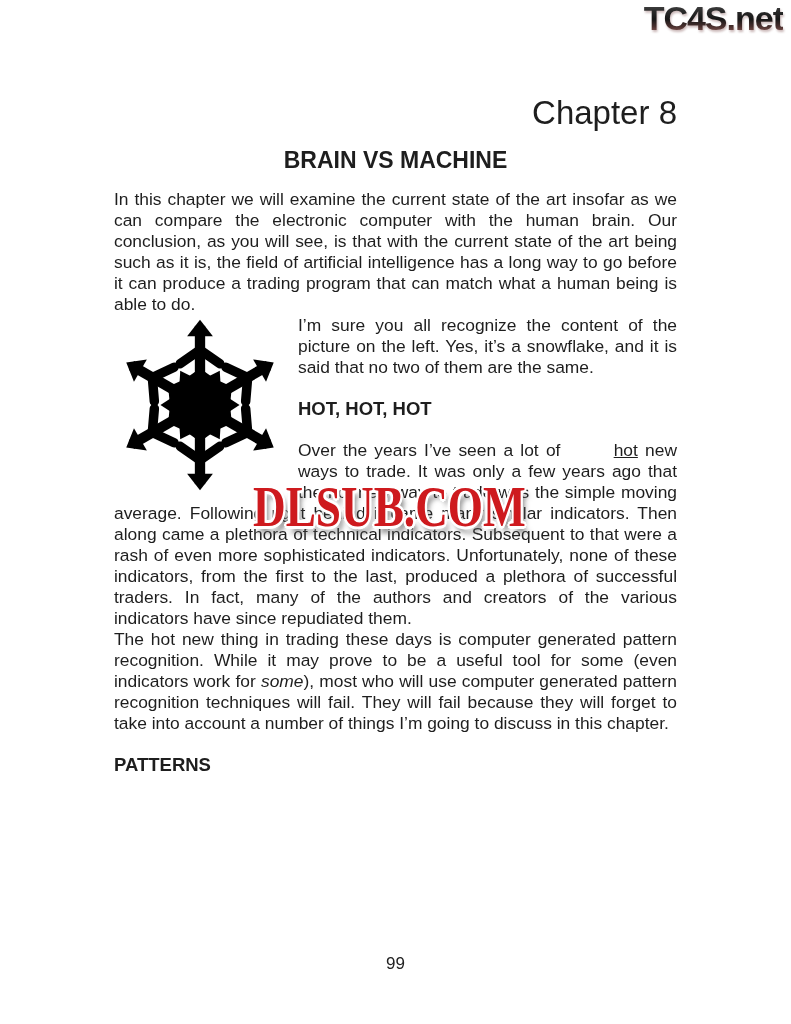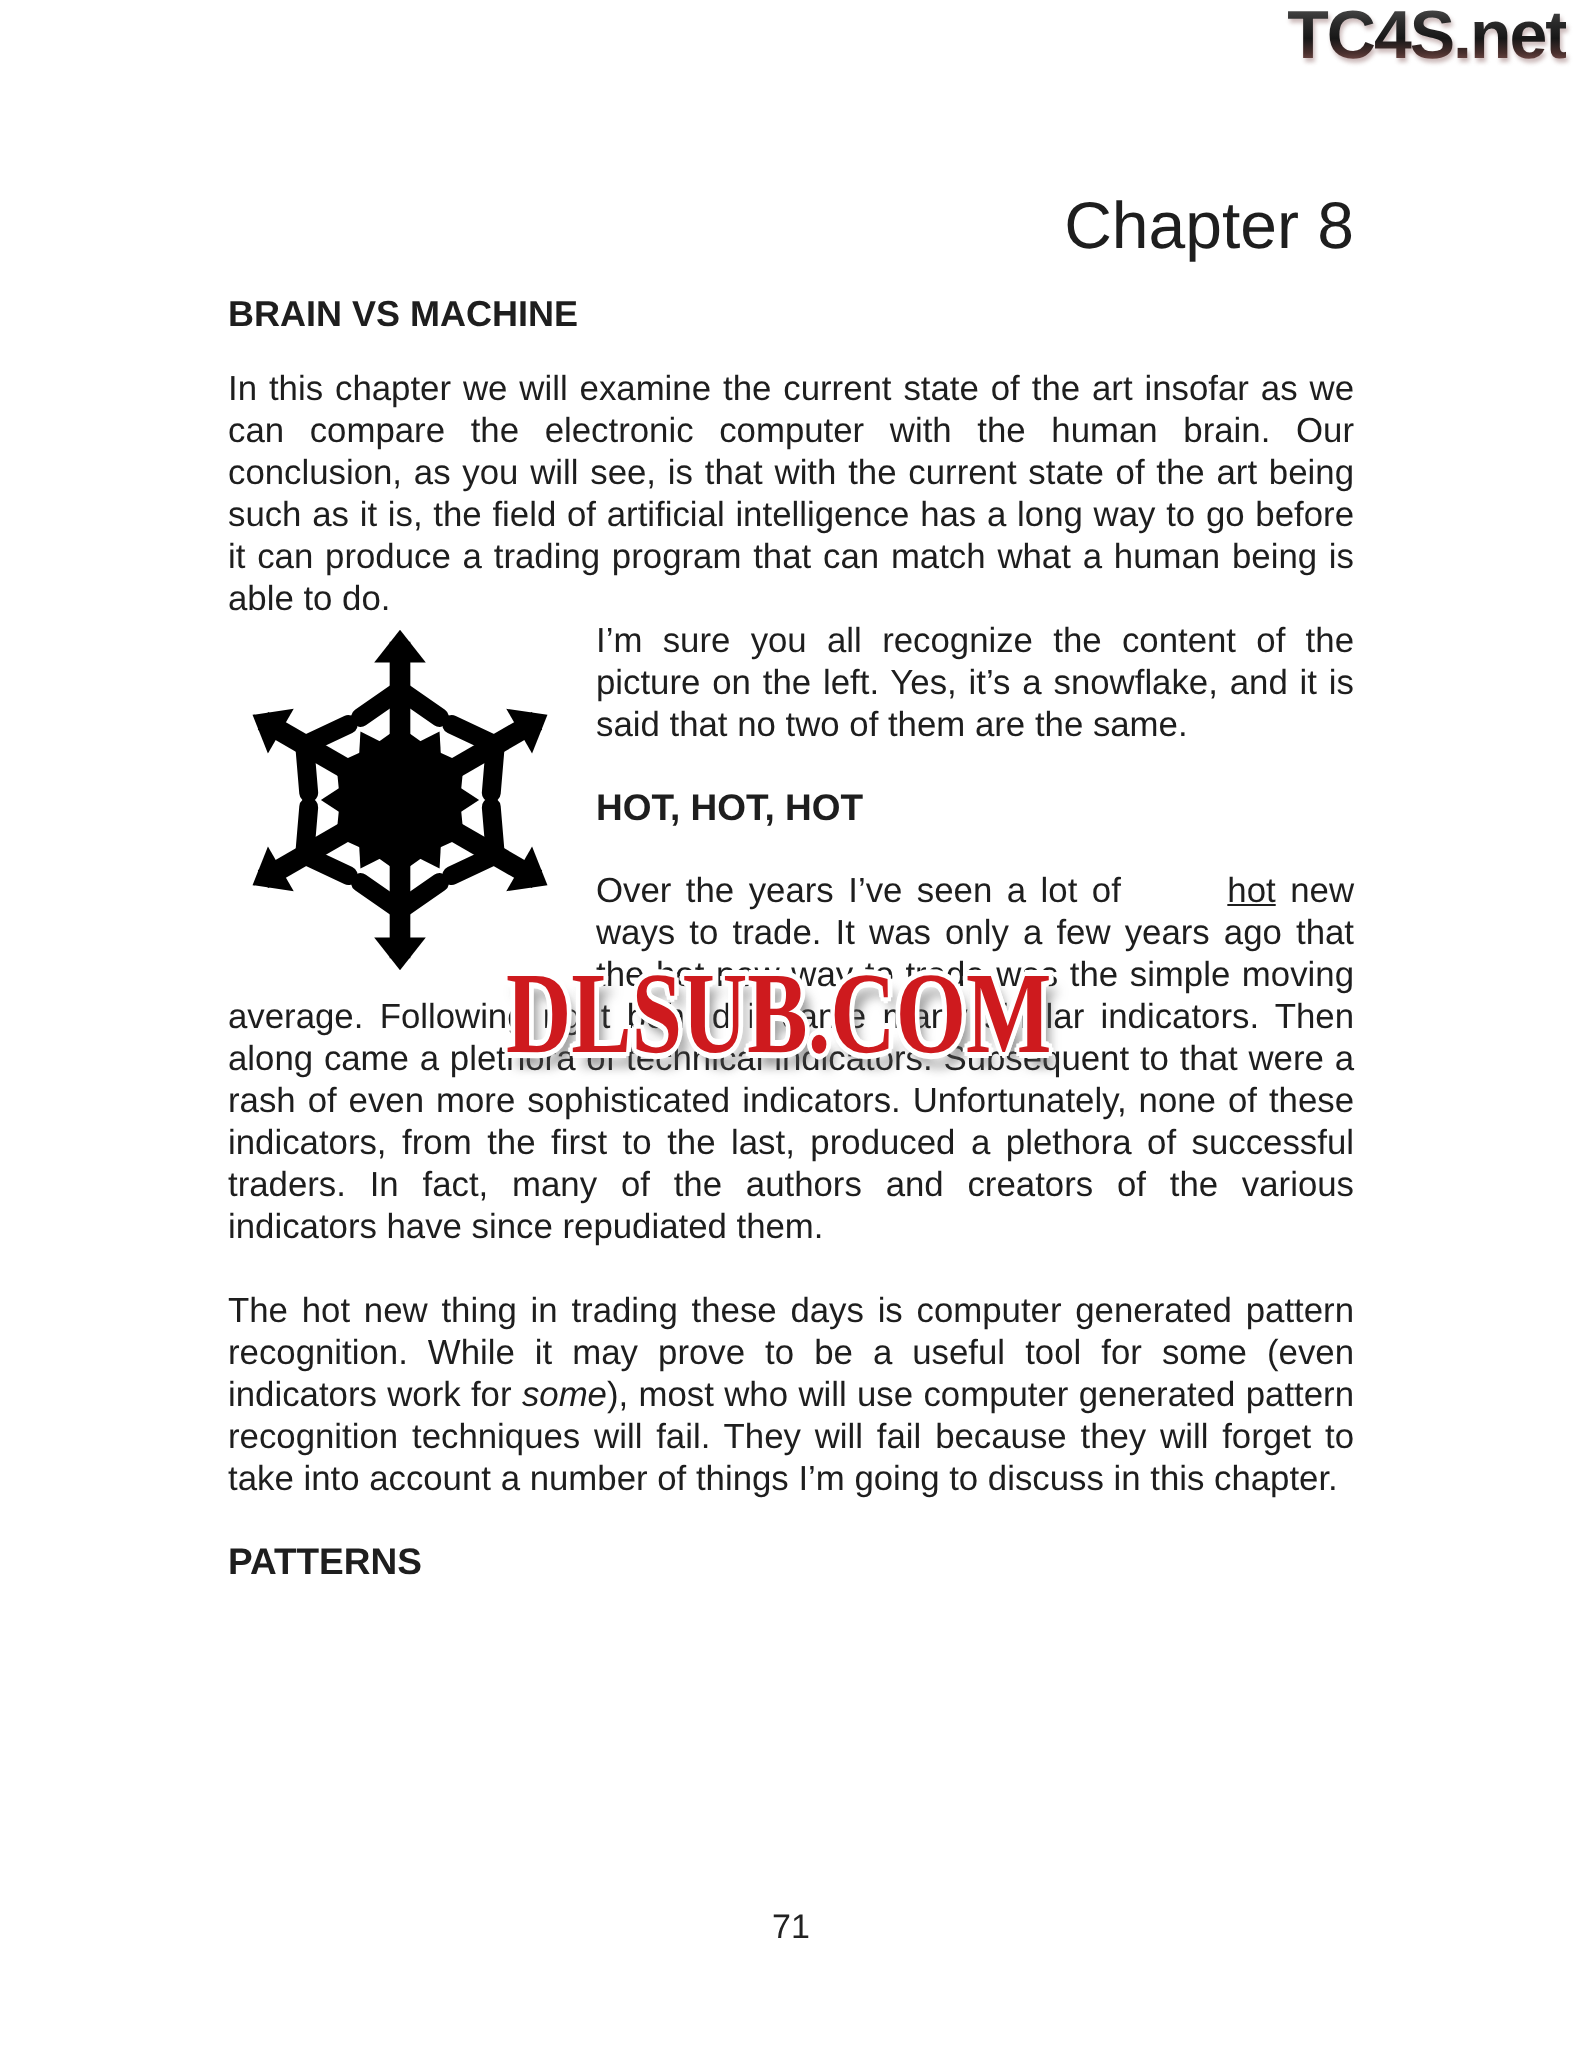--- a/index.html
+++ b/index.html
@@ -11,24 +11,24 @@
   .top-logo{
     position:absolute;top:0px;right:8px;
     font-size:34px;font-weight:bold;letter-spacing:-1px;line-height:1.1;
     background:linear-gradient(180deg,#5a5a5a 0%,#2b2b2b 30%,#171717 52%,#4a302e 72%,#96625d 92%,#a8807b 100%);
     -webkit-background-clip:text;background-clip:text;color:transparent;
     filter:drop-shadow(1px 2px 1px rgba(140,100,100,0.45));
   }
   
   .content{position:absolute;left:114px;top:0;width:563px;}
   .chapter{margin:94px 0 0 0;text-align:right;font-size:33px;font-weight:400;line-height:1.15;}
-  .subtitle{margin:15px 0 0 0;font-size:18px;font-weight:700;line-height:1.15;}
+  .subtitle{margin:15px 0 0 0;text-align:center;font-size:23px;font-weight:700;line-height:1.15;}
   .para{margin:0;text-align:justify;font-size:17.4px;line-height:21px;}
   .para.first{margin-top:16px;}
-  .gap{margin-top:21px;}
+  .gap{}
   .heading{margin:20px 0;font-size:18.5px;font-weight:700;line-height:22px;}
   .seg-u{text-decoration:underline;margin-left:46px;}
   .seg-i{font-style:italic;}
   
   .snowflake{float:left;width:172px;height:172px;margin:4px 12px 10px 0;}
   .snowflake svg{display:block;width:100%;height:100%;}
   
   .watermark{
     position:absolute;left:253px;top:478px;
     font-family:"Liberation Serif",serif;font-weight:700;font-size:58px;line-height:1;
@@ -96,17 +96,17 @@
     </div>
 
     <p class="para gap"><span>The hot new thing in trading these days is computer generated pattern recognition.  While it may prove to be a useful tool for some (even indicators work for </span><span class="seg-i">some</span><span>), most who will use computer generated pattern recognition techniques will fail. They will fail because they will forget to take into account a number of things I’m going to discuss in this chapter.</span></p>
 
     <h3 class="heading">PATTERNS</h3>
 
   </div>
 
   <div class="watermark">DLSUB.COM</div>
 
-  <div class="page-number">71</div>
+  <div class="page-number">99</div>
 
   <div class="bottom-logo">TradersXtreme.com</div>
 
 </div>
 
 </body></html>

